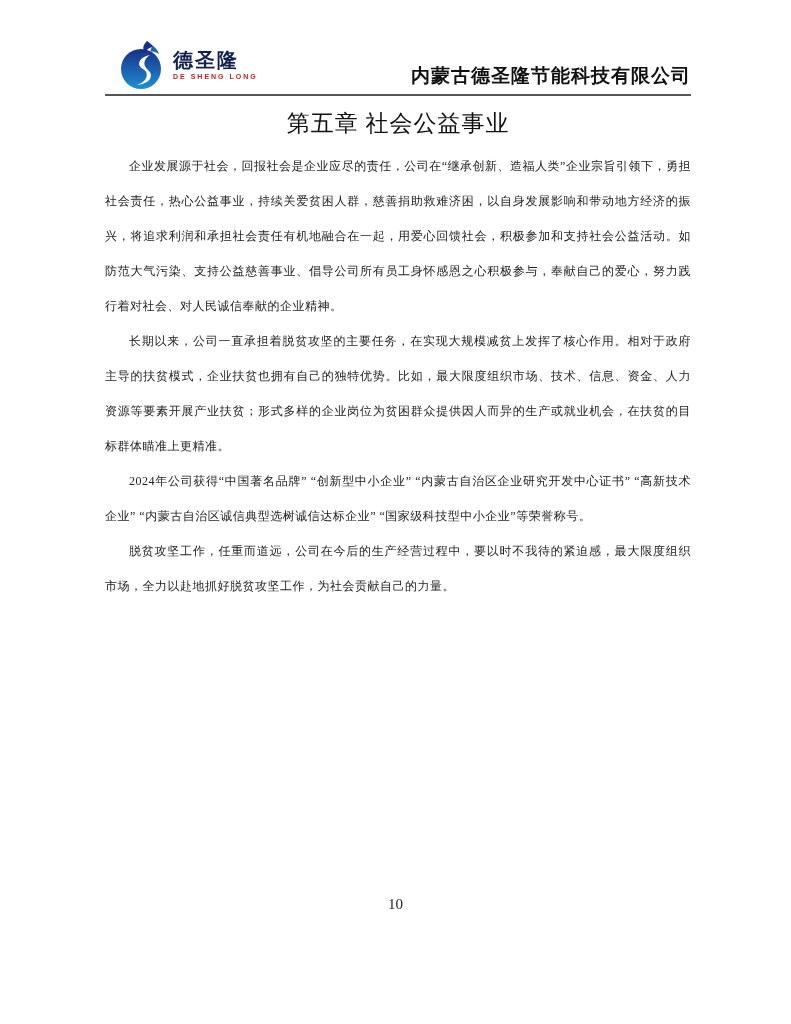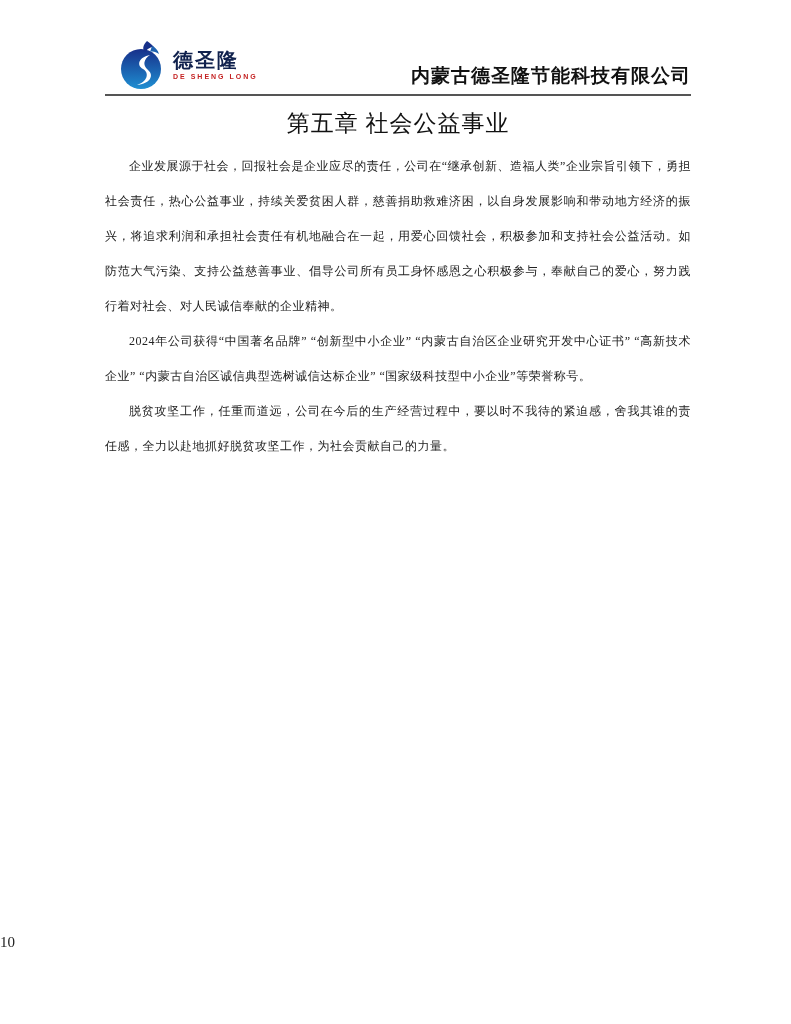--- a/index.html
+++ b/index.html
@@ -85,23 +85,24 @@
     font-size: 12px;
     line-height: 35px;
     text-align: justify;
     text-indent: 2em;
     color: #222222;
     letter-spacing: 0.5px;
   }
   
   .page-number {
     position: absolute;
-    top: 934px;
+    top: 896px;
     left: 0;
     width: 100%;
+    text-align: center;
     font-size: 15px;
     color: #222222;
   }
 </style>
 </head>
 <body>
 
 <div class="page">
   <div class="content">
 
@@ -128,20 +129,21 @@
           <span class="logo-en">DE SHENG LONG</span>
         </span>
       </div>
       <div class="company-name">内蒙古德圣隆节能科技有限公司</div>
     </div>
 
     <h1 class="chapter-title">第五章  社会公益事业</h1>
 
     <div class="body-text">
       <p>企业发展源于社会，回报社会是企业应尽的责任，公司在“继承创新、造福人类”企业宗旨引领下，勇担社会责任，热心公益事业，持续关爱贫困人群，慈善捐助救难济困，以自身发展影响和带动地方经济的振兴，将追求利润和承担社会责任有机地融合在一起，用爱心回馈社会，积极参加和支持社会公益活动。如防范大气污染、支持公益慈善事业、倡导公司所有员工身怀感恩之心积极参与，奉献自己的爱心，努力践行着对社会、对人民诚信奉献的企业精神。</p>
+      <p>长期以来，公司一直承担着脱贫攻坚的主要任务，在实现大规模减贫上发挥了核心作用。相对于政府主导的扶贫模式，企业扶贫也拥有自己的独特优势。比如，最大限度组织市场、技术、信息、资金、人力资源等要素开展产业扶贫；形式多样的企业岗位为贫困群众提供因人而异的生产或就业机会，在扶贫的目标群体瞄准上更精准。</p>
       <p>2024年公司获得“中国著名品牌” “创新型中小企业” “内蒙古自治区企业研究开发中心证书” “高新技术企业” “内蒙古自治区诚信典型选树诚信达标企业” “国家级科技型中小企业”等荣誉称号。</p>
-      <p>脱贫攻坚工作，任重而道远，公司在今后的生产经营过程中，要以时不我待的紧迫感，舍我其谁的责任感，全力以赴地抓好脱贫攻坚工作，为社会贡献自己的力量。</p>
+      <p>脱贫攻坚工作，任重而道远，公司在今后的生产经营过程中，要以时不我待的紧迫感，最大限度组织市场，全力以赴地抓好脱贫攻坚工作，为社会贡献自己的力量。</p>
     </div>
 
   </div>
 
   <div class="page-number">10</div>
 </div>
 
 </body></html>

